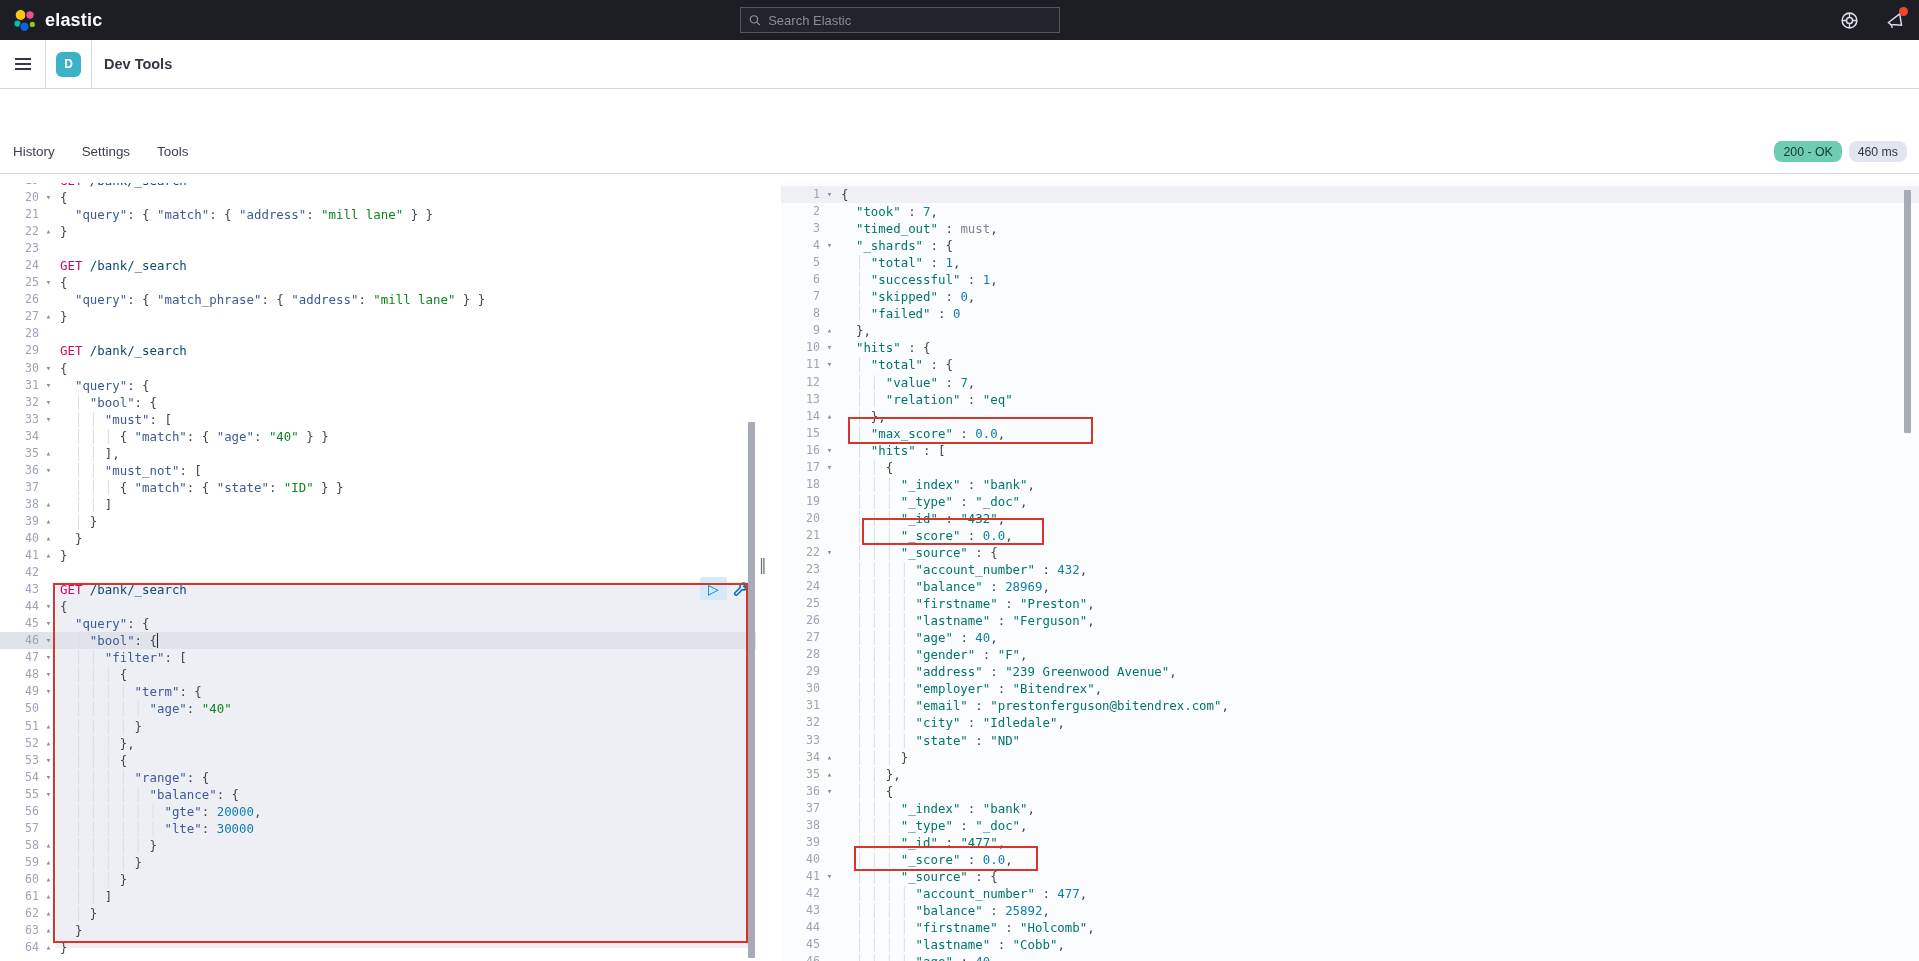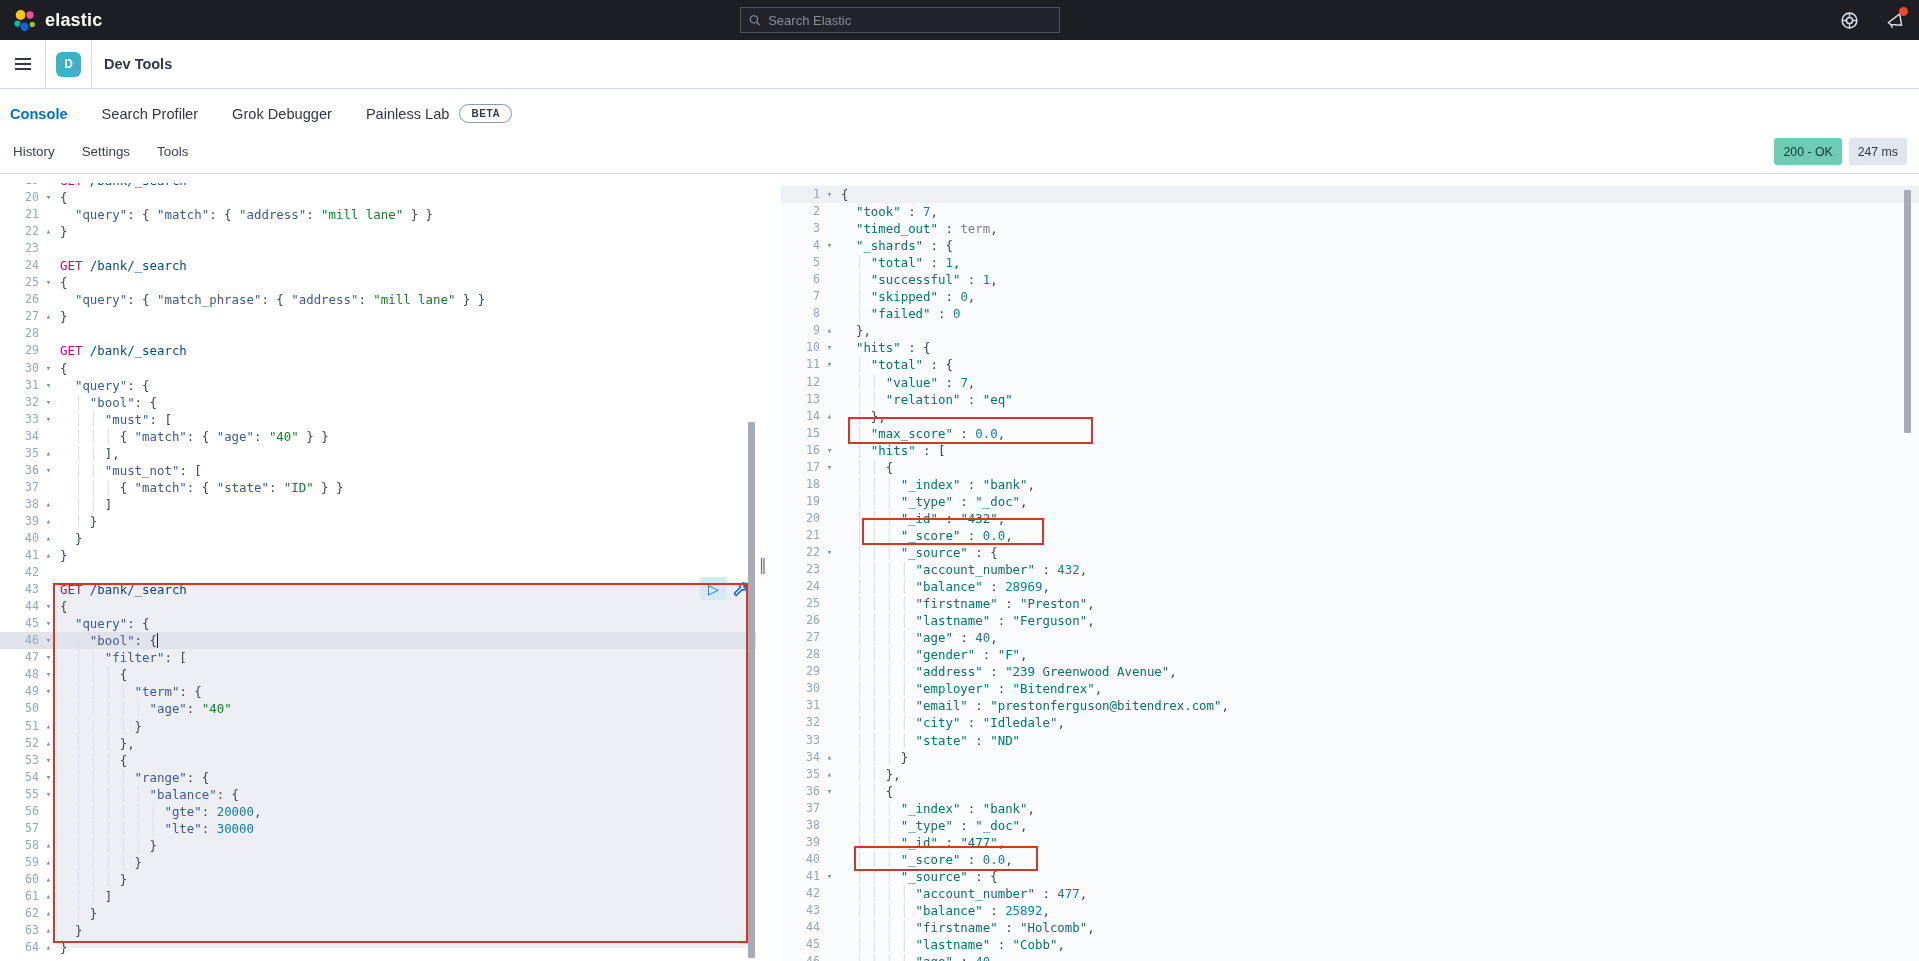--- a/index.html
+++ b/index.html
@@ -49,22 +49,22 @@
     bottom:0; height:3px; background:#0071c2; }
   .beta-pill { border:1px solid #8d99ab; border-radius:12px; padding:3px 11px;
     font-size:10px; font-weight:700; letter-spacing:.6px; color:#343741; }
 
   
   .console-bar { position:absolute; left:0; top:130px; width:1919px; height:44px;
     background:#fff; border-bottom:1px solid #d3dae6; display:flex; align-items:center; }
   .console-menus { display:flex; gap:27px; padding-left:13px; }
   .console-menus span { font-size:13.4px; color:#3a3f4c; cursor:pointer; }
   .status-badges { position:absolute; right:12px; display:flex; gap:7px; }
-  .badge { height:27px; display:flex; align-items:center; padding:0 9px;
-    border-radius:3px; font-size:12.3px; font-weight:500; }
+  .badge { height:21px; display:flex; align-items:center; padding:0 9px;
+    border-radius:8px; font-size:12.3px; font-weight:500; }
   .badge.ok { background:#6dccb1; color:#0e3a2d; }
   .badge.ms { background:#e0e5ee; color:#343741; }
 
   
   .pane { position:absolute; top:183px; height:778px; overflow:hidden; }
   #left-pane  { left:0; width:756px; background:#fff; }
   #right-pane { left:781px; width:1138px; background:#fbfcfd; }
   #left-lines  { position:relative; margin-top:-11px; }
   #right-lines { position:relative; margin-top:3px; }
   .sel-tint { position:absolute; left:56px; top:399px; width:692px; height:366px;
@@ -154,45 +154,30 @@
       <div></div>
         <div></div>
         <div></div>
     </div>
     <div class="space-cell">
       <div class="space-badge">D</div>
     </div>
     <div class="crumb-title">Dev Tools</div>
   </div>
 
-  <div class="tab-bar">
-    <div class="tab active">
-      <span>Console</span>
-    </div>
-    <div class="tab">
-      <span>Search Profiler</span>
-    </div>
-    <div class="tab">
-      <span>Grok Debugger</span>
-    </div>
-    <div class="tab">
-      <span>Painless Lab</span>
-      <span class="beta-pill">BETA</span>
-    </div>
-  </div>
 
   <div class="console-bar">
     <div class="console-menus">
       <span>History</span>
       <span>Settings</span>
       <span>Tools</span>
     </div>
     <div class="status-badges">
       <div class="badge ok">200 - OK</div>
-      <div class="badge ms">247 ms</div>
+      <div class="badge ms">460 ms</div>
     </div>
   </div>
 
   <div class="pane" id="left-pane">
     <div class="sel-tint"></div>
     <div id="left-lines">
         <div class="ed-row"><div class="ed-num">19</div><div class="ed-fold"></div><div class="ed-code"><span class="tk-m">GET </span><span class="tk-u">/bank/_search</span></div></div>
         <div class="ed-row"><div class="ed-num">20</div><div class="ed-fold">▾</div><div class="ed-code"><span class="tk-p">{</span></div></div>
         <div class="ed-row"><div class="ed-num">21</div><div class="ed-fold"></div><div class="ed-code"><span class="tk-g">  </span><span class="tk-k">"query"</span><span class="tk-p">: { </span><span class="tk-k">"match"</span><span class="tk-p">: { </span><span class="tk-k">"address"</span><span class="tk-p">: </span><span class="tk-s">"mill lane"</span><span class="tk-p"> } }</span></div></div>
         <div class="ed-row"><div class="ed-num">22</div><div class="ed-fold">▴</div><div class="ed-code"><span class="tk-p">}</span></div></div>
@@ -238,21 +223,21 @@
         <div class="ed-row sel"><div class="ed-num">62</div><div class="ed-fold">▴</div><div class="ed-code"><span class="tk-g">  │ </span><span class="tk-p">}</span></div></div>
         <div class="ed-row sel"><div class="ed-num">63</div><div class="ed-fold">▴</div><div class="ed-code"><span class="tk-g">  </span><span class="tk-p">}</span></div></div>
         <div class="ed-row sel"><div class="ed-num">64</div><div class="ed-fold">▴</div><div class="ed-code"><span class="tk-p">}</span></div></div>
       </div>
   </div>
 
   <div class="pane" id="right-pane">
     <div id="right-lines">
         <div class="ed-row hl"><div class="ed-num">1</div><div class="ed-fold">▾</div><div class="ed-code"><span class="tk-p">{</span></div></div>
         <div class="ed-row"><div class="ed-num">2</div><div class="ed-fold"></div><div class="ed-code"><span class="tk-g">  </span><span class="tk-rk">"took"</span><span class="tk-p"> : </span><span class="tk-rn">7</span><span class="tk-p">,</span></div></div>
-        <div class="ed-row"><div class="ed-num">3</div><div class="ed-fold"></div><div class="ed-code"><span class="tk-g">  </span><span class="tk-rk">"timed_out"</span><span class="tk-p"> : </span><span class="tk-rb">term</span><span class="tk-p">,</span></div></div>
+        <div class="ed-row"><div class="ed-num">3</div><div class="ed-fold"></div><div class="ed-code"><span class="tk-g">  </span><span class="tk-rk">"timed_out"</span><span class="tk-p"> : </span><span class="tk-rb">must</span><span class="tk-p">,</span></div></div>
         <div class="ed-row"><div class="ed-num">4</div><div class="ed-fold">▾</div><div class="ed-code"><span class="tk-g">  </span><span class="tk-rk">"_shards"</span><span class="tk-p"> : {</span></div></div>
         <div class="ed-row"><div class="ed-num">5</div><div class="ed-fold"></div><div class="ed-code"><span class="tk-g">  │ </span><span class="tk-rk">"total"</span><span class="tk-p"> : </span><span class="tk-rn">1</span><span class="tk-p">,</span></div></div>
         <div class="ed-row"><div class="ed-num">6</div><div class="ed-fold"></div><div class="ed-code"><span class="tk-g">  │ </span><span class="tk-rk">"successful"</span><span class="tk-p"> : </span><span class="tk-rn">1</span><span class="tk-p">,</span></div></div>
         <div class="ed-row"><div class="ed-num">7</div><div class="ed-fold"></div><div class="ed-code"><span class="tk-g">  │ </span><span class="tk-rk">"skipped"</span><span class="tk-p"> : </span><span class="tk-rn">0</span><span class="tk-p">,</span></div></div>
         <div class="ed-row"><div class="ed-num">8</div><div class="ed-fold"></div><div class="ed-code"><span class="tk-g">  │ </span><span class="tk-rk">"failed"</span><span class="tk-p"> : </span><span class="tk-rn">0</span></div></div>
         <div class="ed-row"><div class="ed-num">9</div><div class="ed-fold">▴</div><div class="ed-code"><span class="tk-g">  </span><span class="tk-p">},</span></div></div>
         <div class="ed-row"><div class="ed-num">10</div><div class="ed-fold">▾</div><div class="ed-code"><span class="tk-g">  </span><span class="tk-rk">"hits"</span><span class="tk-p"> : {</span></div></div>
         <div class="ed-row"><div class="ed-num">11</div><div class="ed-fold">▾</div><div class="ed-code"><span class="tk-g">  │ </span><span class="tk-rk">"total"</span><span class="tk-p"> : {</span></div></div>
         <div class="ed-row"><div class="ed-num">12</div><div class="ed-fold"></div><div class="ed-code"><span class="tk-g">  │ │ </span><span class="tk-rk">"value"</span><span class="tk-p"> : </span><span class="tk-rn">7</span><span class="tk-p">,</span></div></div>
         <div class="ed-row"><div class="ed-num">13</div><div class="ed-fold"></div><div class="ed-code"><span class="tk-g">  │ │ </span><span class="tk-rk">"relation"</span><span class="tk-p"> : </span><span class="tk-rk">"eq"</span></div></div>

